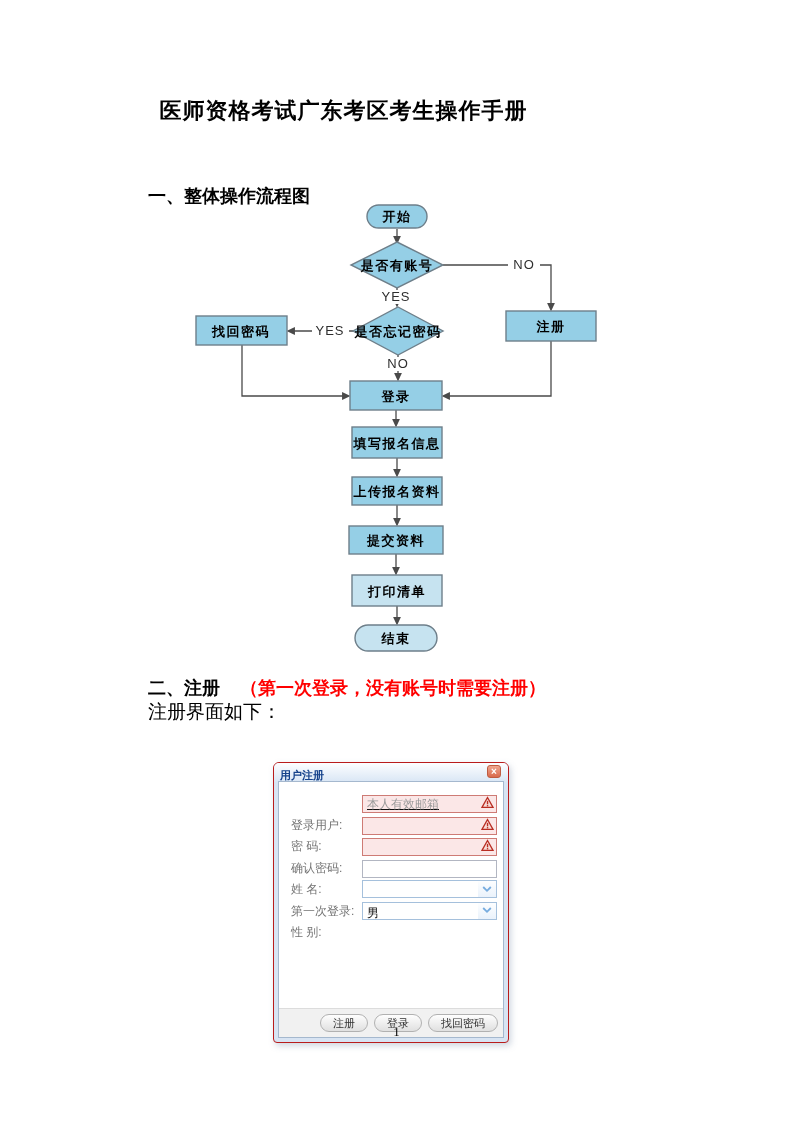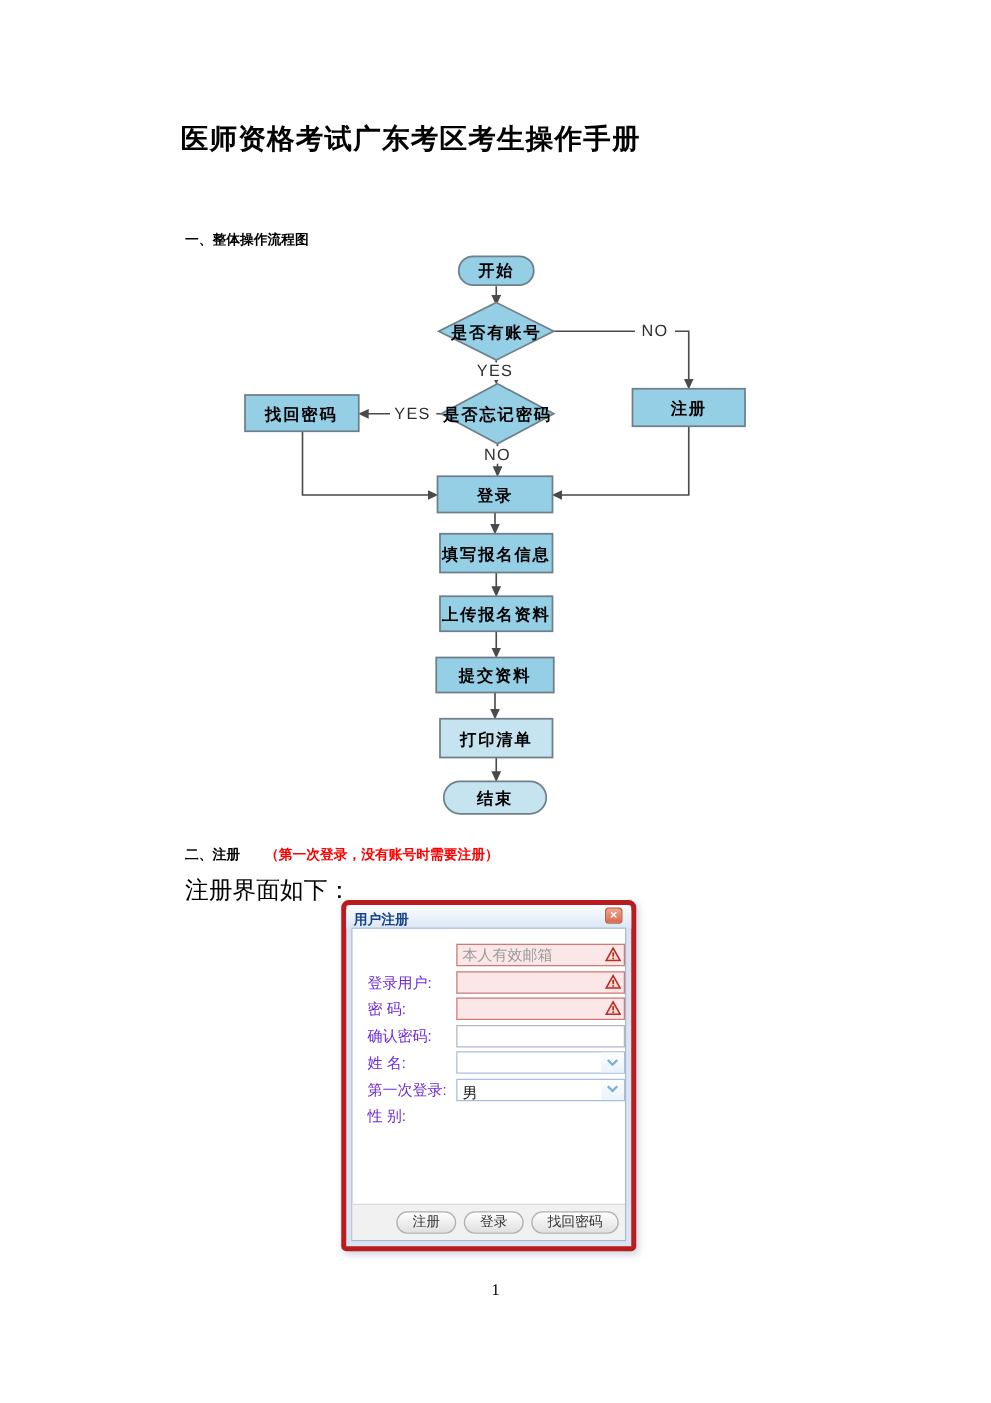--- a/index.html
+++ b/index.html
@@ -1,49 +1,49 @@
 <!DOCTYPE html>
 <html><head>
 <meta charset="utf-8">
 <style>
   html,body { margin:0; padding:0; background:#ffffff; }
   body { width:793px; height:1122px; position:relative; font-family:"Liberation Sans",sans-serif; }
   .page { position:absolute; inset:0; background:#fff; overflow:hidden; }
 
   .doc-title { position:absolute; left:0; top:96px; width:657px; text-align:center;
-    font-family:"Liberation Serif",serif; font-size:22px; font-weight:bold; color:#000; letter-spacing:1px; }
+    font-family:"Liberation Serif",serif; font-size:22px; font-weight:bold; color:#000; letter-spacing:1px;padding-left:15px; }
 
   .sec-heading { position:absolute; left:148px; font-family:"Liberation Serif",serif;
-    font-size:11px; font-weight:bold; color:#000; }
+    font-size:18px; font-weight:bold; color:#000; }
   .sec1-heading { top:184px; }
   .sec2-heading { top:676px; }
   .sec2-heading .red { color:#FF0000;margin-left:20px; }
   .intro-text { position:absolute; left:148px; top:699px; font-family:"Liberation Serif",serif; font-size:19px; color:#000; }
 
   .flow-svg { position:absolute; left:0; top:0; }
 
   
-  .dialog { position:absolute; left:273px; top:720px; width:236px; height:281px; box-sizing:border-box;
-    background:#D8E4F3; border:4px solid #b91c1c; border-radius:6px 6px 4px 4px;
+  .dialog { position:absolute; left:273px; top:762px; width:236px; height:281px; box-sizing:border-box;
+    background:#D8E4F3; border:1px solid #b91c1c; border-radius:6px 6px 4px 4px;
     box-shadow:2px 3px 6px rgba(120,140,170,0.35); }
   .dlg-titlebar { position:relative; height:17px; padding:2px 6px 0; box-sizing:content-box;
     background:linear-gradient(#FDFEFF,#D9E6F5); border-radius:5px 5px 0 0; }
   .dlg-title { font-size:11px; font-weight:bold; color:#15428B; }
   .dlg-close { position:absolute; right:7px; top:2px; width:14px; height:13px; box-sizing:border-box;
     background:linear-gradient(#EFA68F,#D96A4C); border:1px solid #BF5C41; border-radius:3px;
     color:#fff; font-size:10px; font-weight:bold; text-align:center; line-height:11px; cursor:pointer; }
   .dlg-body { position:absolute; left:4px; right:4px; top:18px; bottom:4px;
     background:#fff; border:1px solid #A5B8CE; box-sizing:border-box; }
   .dlg-fields { padding:12px 0 0 12px; }
   .dlg-row { height:18px; margin-bottom:3.5px; display:flex; align-items:center; }
-  .dlg-row .lbl { width:71px; flex:none; font-size:12px; color:#6d28d9; white-space:pre;margin-top:44px; }
+  .dlg-row .lbl { width:71px; flex:none; font-size:12px; color:#737373; white-space:pre;margin-top:44px; }
   .fld { position:relative; width:135px; height:18px; flex:none; box-sizing:border-box; }
   .fld input { width:100%; height:100%; box-sizing:border-box; border:1px solid #B2B6C2;
     font-size:12px; padding:1px 4px; font-family:inherit; outline:none; background:#fff; color:#111; }
-  .fld.error input { background:#FBE7E7; border-color:#CE7B75; padding-right:19px; }
+  .fld.error input { background:#FBE7E7; border-color:#CE7B75; padding-right:19px;text-decoration:underline; }
   .fld input::placeholder { color:#9A9A9A; opacity:1; }
   .warning { position:absolute; right:3px; top:2px; width:13px; height:13px; }
   .fld.select { border:1px solid #A5C0DC; background:#fff; display:flex; align-items:stretch; }
   .fld.select .val { flex:1; font-size:12px; padding:2px 0 0 4px; color:#111; }
   .fld.select .trigger { width:18px; display:flex; align-items:center; justify-content:center;
     background:linear-gradient(#FDFEFF,#EAF2FB); cursor:pointer; }
   .dlg-footer { position:absolute; left:0; right:0; bottom:0; height:28px;
     background:#F1F1F1; border-top:1px solid #DCDCDC;
     display:flex; align-items:center; justify-content:flex-end; gap:6px; padding-right:5px; }
   .btn { height:18px; border-radius:9px; border:1px solid #B1B1B1;

